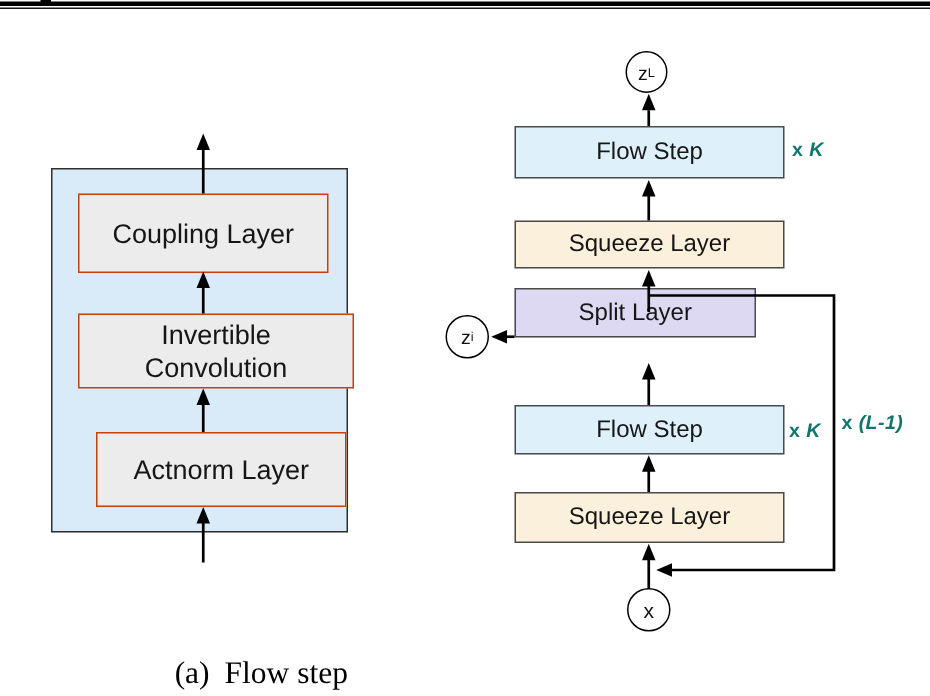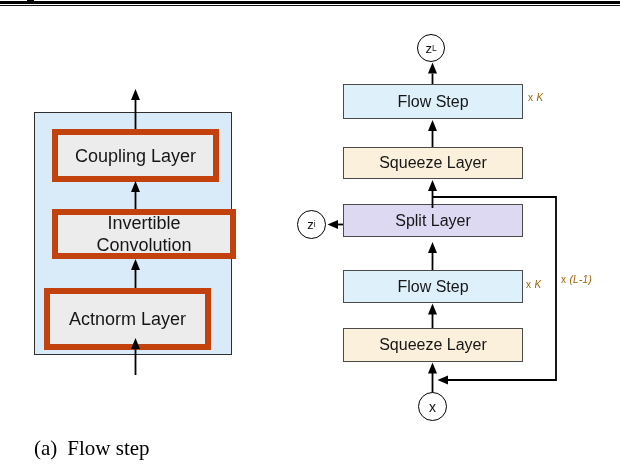--- a/index.html
+++ b/index.html
@@ -11,56 +11,56 @@
   .rule-thin{position:absolute;left:0;top:5px;width:620px;height:1px;background:#161616;}
   .remnant{position:absolute;left:27px;top:0;width:7px;height:3px;background:#000;}
 
   
   .box{position:absolute;box-sizing:border-box;display:flex;align-items:center;
        justify-content:center;text-align:center;}
 
   
   .outer-box{left:34px;top:112px;width:198px;height:243px;
              background:var(--outer-fill,#d9eaf8);border:1.5px solid #2f2f2f;}
-  .inner-box{background:var(--inner-fill,#ececec);border:6px solid #c2410c;
+  .inner-box{background:var(--inner-fill,#ececec);border:1px solid #c2410c;
              font-size:18px;line-height:22px;color:#161616;}
   .inner-box .wrap{max-width:122px;}
   .box-coupling{left:52px;top:129px;width:167px;height:53px;}
   .box-invertible{left:52px;top:209px;width:184px;height:50px;}
-  .box-actnorm{left:44px;top:288px;width:167px;height:62px;}
+  .box-actnorm{left:64px;top:288px;width:167px;height:50px;}
 
   
   .rbox{font-size:16px;color:#161616;border:1px solid #4a4a4a;}
   .flow-fill{background:var(--flow-step-fill,#def1fb);}
   .squeeze-fill{background:var(--squeeze-fill,#fbf0dc);align-items:center;}
   .split-fill{background:var(--split-fill,#ded9f3);}
   .box-flow1{left:343px;top:84px;width:180px;height:35px;}
   .box-squeeze1{left:343px;top:147px;width:180px;height:32px;}
-  .box-split{left:343px;top:204px;width:180px;height:33px;}
+  .box-split{left:343px;top:192px;width:161px;height:33px;}
   .box-flow2{left:343px;top:270px;width:180px;height:33px;}
   .box-squeeze2{left:343px;top:328px;width:180px;height:34px;}
 
   .circle{position:absolute;box-sizing:border-box;border-radius:50%;
           border:1.4px solid #000;background:#fff;display:flex;
           align-items:center;justify-content:center;font-size:13px;color:#111;}
   .circle sub{font-size:8.5px;line-height:1;vertical-align:-2px;}
   .c-zl{left:417px;top:34px;width:28px;height:28px;}
   .c-zi{left:297px;top:210px;width:29px;height:29px;}
   .c-x{left:418px;top:392px;width:29px;height:29px;font-size:14px;}
 
-  .side-label{position:absolute;font-size:10px;color:#a16207;white-space:nowrap;
-              letter-spacing:0.3px;}
+  .side-label{position:absolute;font-size:13px;color:#0f766e;white-space:nowrap;
+              letter-spacing:0.3px;font-weight:bold;}
   .side-label i{font-style:italic;}
   .lbl-k1{left:528px;top:92px;}
   .lbl-k2{left:526px;top:279px;}
   .lbl-l{left:561px;top:274px;}
 
   
   .caption{position:absolute;font-family:"Liberation Serif",serif;font-size:21px;
-           color:#000;text-align:left;white-space:nowrap;}
+           color:#000;text-align:right;white-space:nowrap;}
   .cap-a{left:34px;top:436px;width:198px;}
   .cap-b{left:293px;top:436px;width:264px;}
   .caption .cap-label{margin-right:10px;}
 
   
   svg.overlay{position:absolute;left:0;top:0;width:620px;height:464px;
               pointer-events:none;z-index:5;}
   svg.overlay .ln{stroke:#000;stroke-width:1.8;fill:none;}
   svg.overlay .hd{fill:#000;stroke:none;}
 </style>

